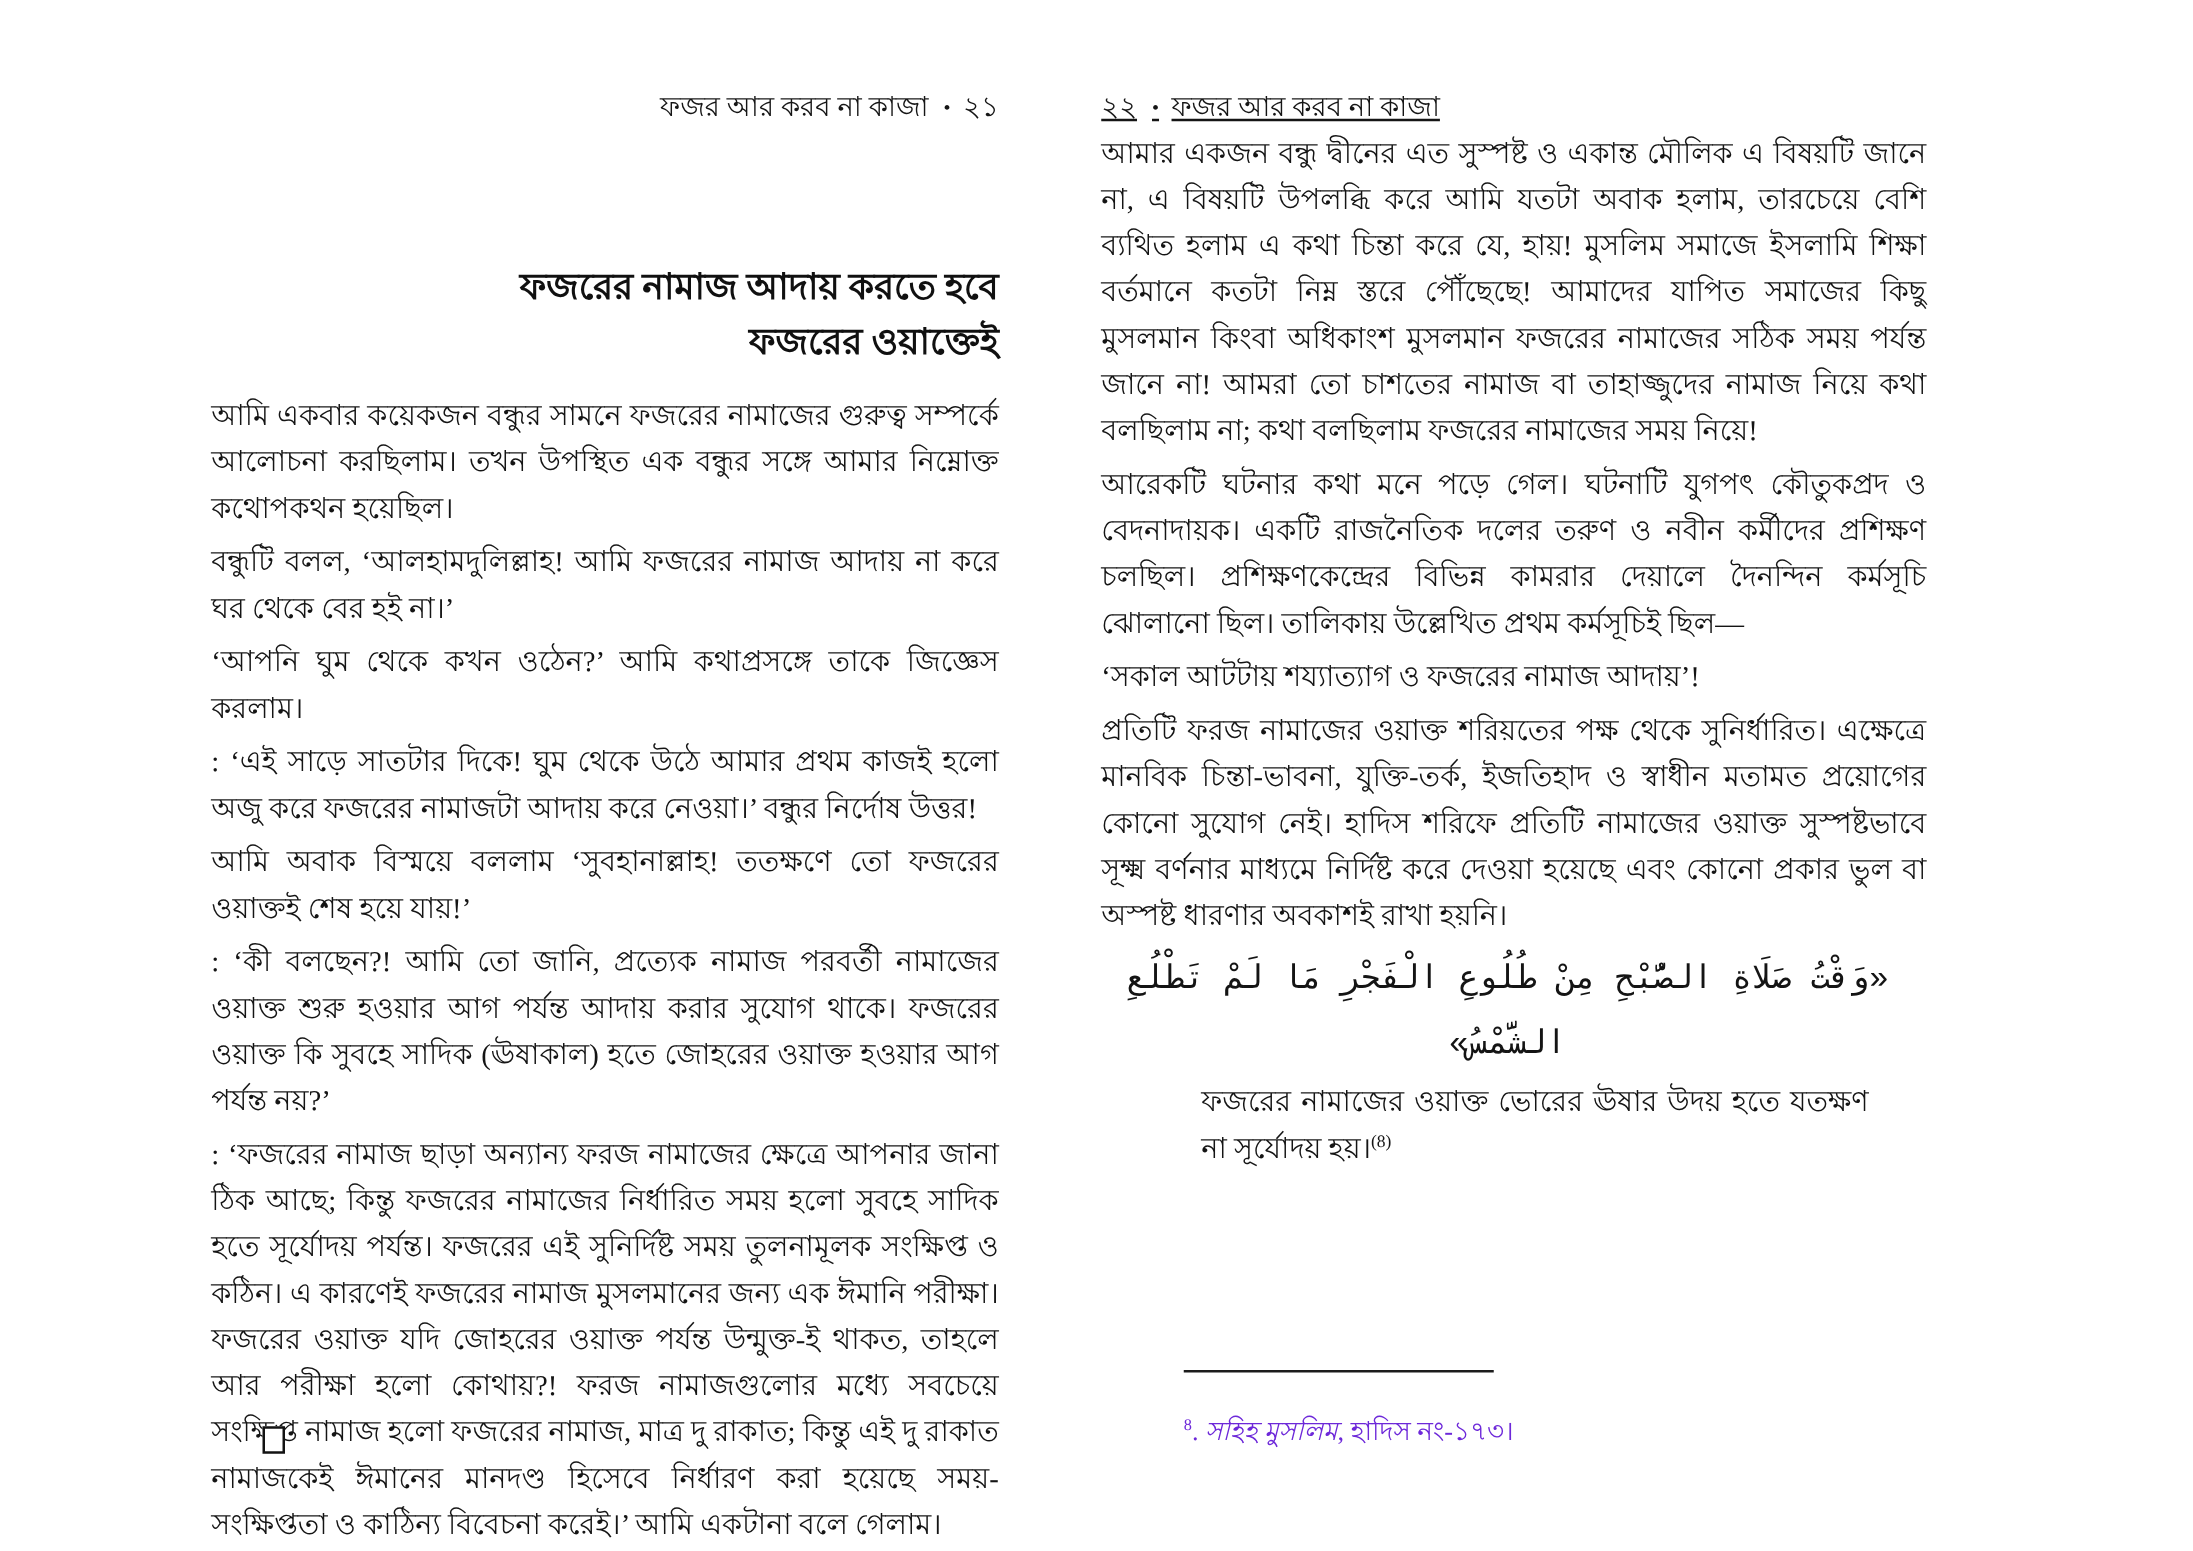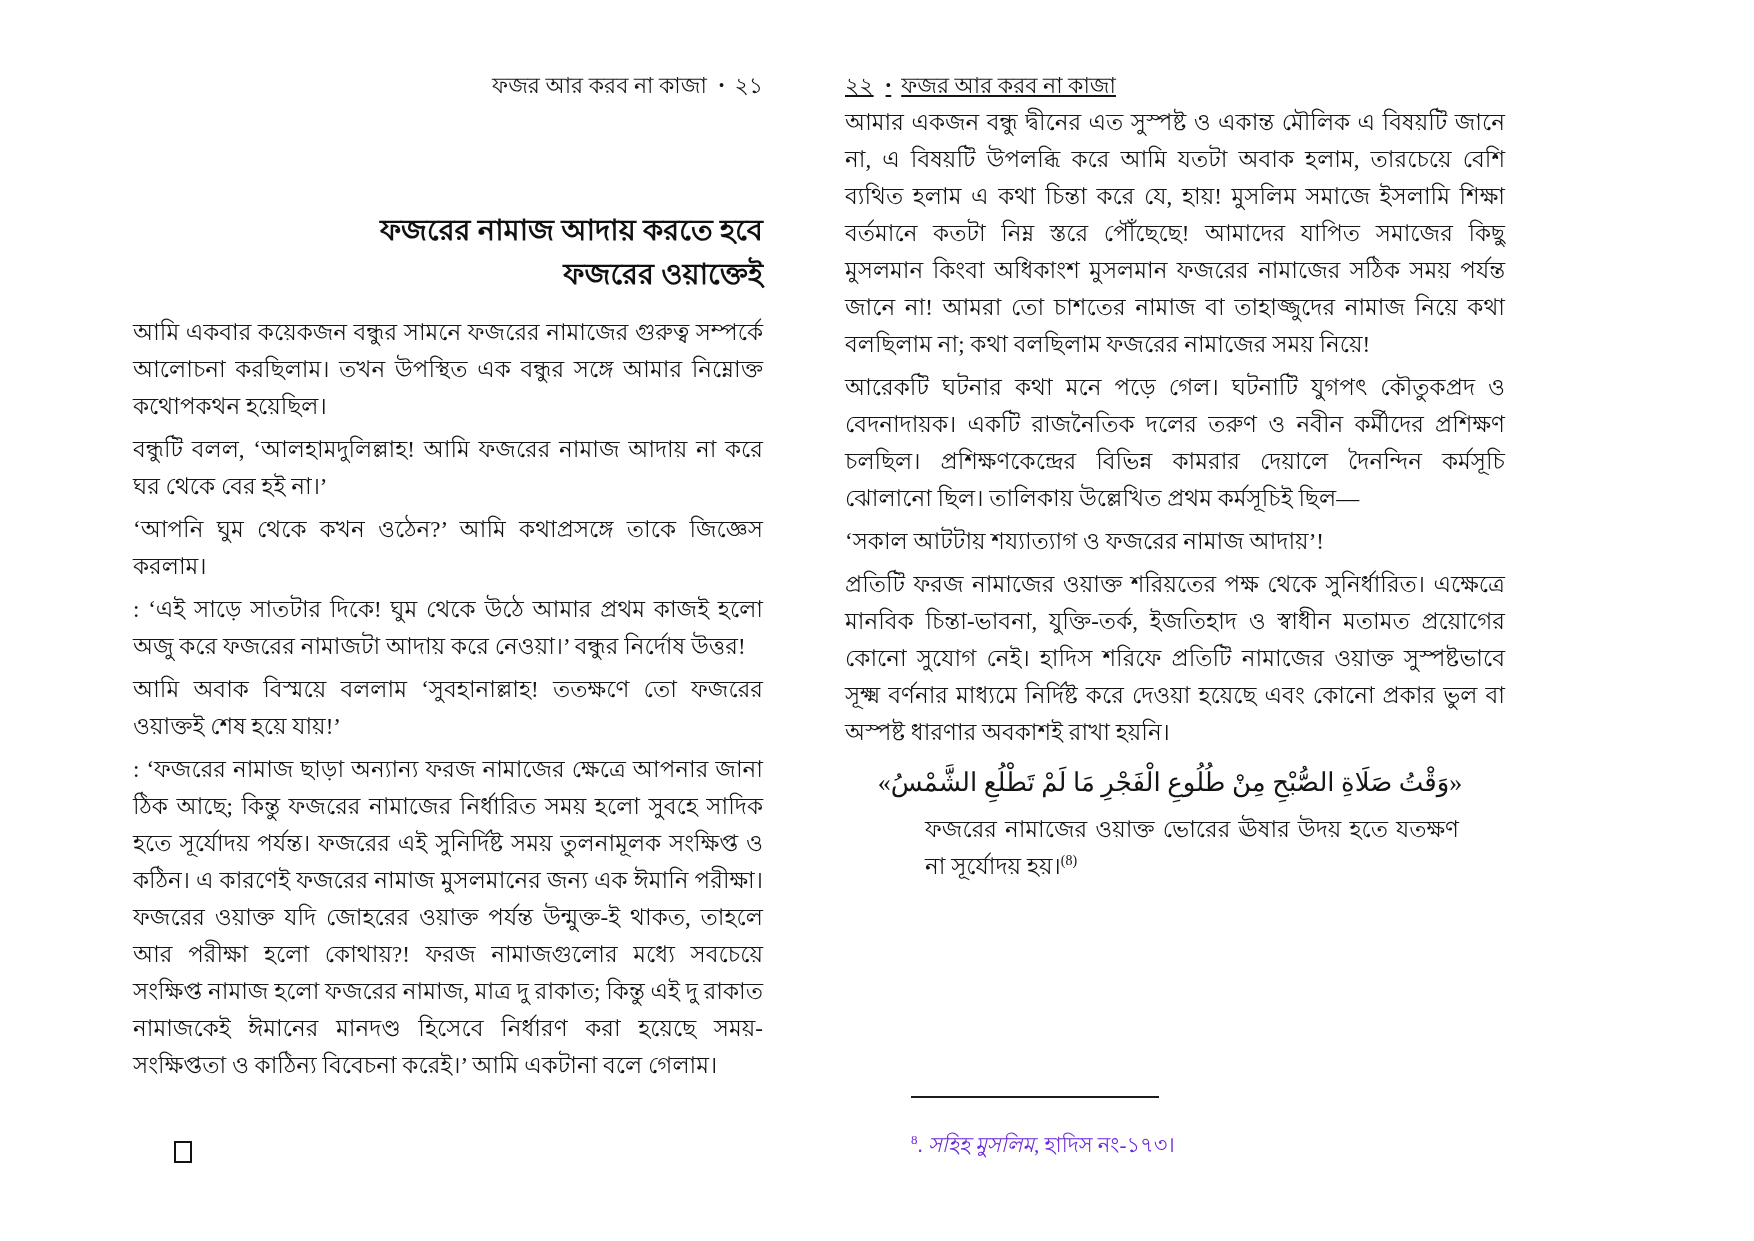--- a/index.html
+++ b/index.html
@@ -8,21 +8,21 @@
     background:#ffffff;
     font-family:"Liberation Serif","DejaVu Serif",serif;
     color:#141414;
   }
   .spread {
     position:relative;
     width:1754px; height:1241px;
     background:#ffffff;
     overflow:hidden;
   }
-  .page { position:absolute; top:0; height:1217px; }
+  .page { position:absolute; top:0; height:1217px;margin-left:36px; }
   .page-left  { left:133px; width:630px; }
   .page-right { left:845px; width:660px; }
 
   .running-head {
     position:absolute; top:72px; left:0; width:100%;
     font-size:22px; line-height:28px; color:#151515;
     white-space:nowrap;
   }
   .rh-right { text-align:right; }
   .rh-left  { text-align:left;text-decoration:underline; }
@@ -40,21 +40,21 @@
     font-size:23px; line-height:37px;
     text-align:justify; color:#141414;
   }
   .page-left  .body-text { top:314px; }
   .page-right .body-text { top:104px; }
   .body-text p { margin:0 0 6px 0; }
 
   .arabic {
     direction:rtl;
     text-align:center;
-    font-family:Liberation Serif, serif;
+    font-family:Liberation Mono, monospace;
     font-size:26px; line-height:52px;
     margin:6px 10px 2px 0 !important;
     text-justify:none; text-align-last:center;
   }
   .hadith-translation { margin:0 46px 0 80px !important; }
   sup.ref { font-size:14px; line-height:0; }
 
   .footnote-rule {
     position:absolute; left:66px; top:1096px;
     width:248px; height:0;
@@ -89,20 +89,21 @@
       <span class="title-line">ফজরের নামাজ আদায় করতে হবে</span>
       <span class="title-line">ফজরের ওয়াক্তেই</span>
     </h1>
 
     <div class="body-text">
       <p>আমি একবার কয়েকজন বন্ধুর সামনে ফজরের নামাজের গুরুত্ব সম্পর্কে আলোচনা করছিলাম। তখন উপস্থিত এক বন্ধুর সঙ্গে আমার নিম্নোক্ত কথোপকথন হয়েছিল।</p>
       <p>বন্ধুটি বলল, ‘আলহামদুলিল্লাহ! আমি ফজরের নামাজ আদায় না করে ঘর থেকে বের হই না।’</p>
       <p>‘আপনি ঘুম থেকে কখন ওঠেন?’ আমি কথাপ্রসঙ্গে তাকে জিজ্ঞেস করলাম।</p>
       <p>: ‘এই সাড়ে সাতটার দিকে! ঘুম থেকে উঠে আমার প্রথম কাজই হলো অজু করে ফজরের নামাজটা আদায় করে নেওয়া।’ বন্ধুর নির্দোষ উত্তর!</p>
       <p>আমি অবাক বিস্ময়ে বললাম ‘সুবহানাল্লাহ! ততক্ষণে তো ফজরের ওয়াক্তই শেষ হয়ে যায়!’</p>
+      <p>: ‘কী বলছেন?! আমি তো জানি, প্রত্যেক নামাজ পরবর্তী নামাজের ওয়াক্ত শুরু হওয়ার আগ পর্যন্ত আদায় করার সুযোগ থাকে। ফজরের ওয়াক্ত কি সুবহে সাদিক (ঊষাকাল) হতে জোহরের ওয়াক্ত হওয়ার আগ পর্যন্ত নয়?’</p>
       <p>: ‘ফজরের নামাজ ছাড়া অন্যান্য ফরজ নামাজের ক্ষেত্রে আপনার জানা ঠিক আছে; কিন্তু ফজরের নামাজের নির্ধারিত সময় হলো সুবহে সাদিক হতে সূর্যোদয় পর্যন্ত। ফজরের এই সুনির্দিষ্ট সময় তুলনামূলক সংক্ষিপ্ত ও কঠিন। এ কারণেই ফজরের নামাজ মুসলমানের জন্য এক ঈমানি পরীক্ষা। ফজরের ওয়াক্ত যদি জোহরের ওয়াক্ত পর্যন্ত উন্মুক্ত-ই থাকত, তাহলে আর পরীক্ষা হলো কোথায়?! ফরজ নামাজগুলোর মধ্যে সবচেয়ে সংক্ষিপ্ত নামাজ হলো ফজরের নামাজ, মাত্র দু রাকাত; কিন্তু এই দু রাকাত নামাজকেই ঈমানের মানদণ্ড হিসেবে নির্ধারণ করা হয়েছে সময়-সংক্ষিপ্ততা ও কাঠিন্য বিবেচনা করেই।’ আমি একটানা বলে গেলাম।</p>
     </div>
 
     <div class="end-marker"></div>
   </section>
 
   <section class="page page-right">
     <div class="running-head rh-left">
       <span>২২</span><span class="bullet">•</span><span>ফজর আর করব না কাজা</span>
     </div>

